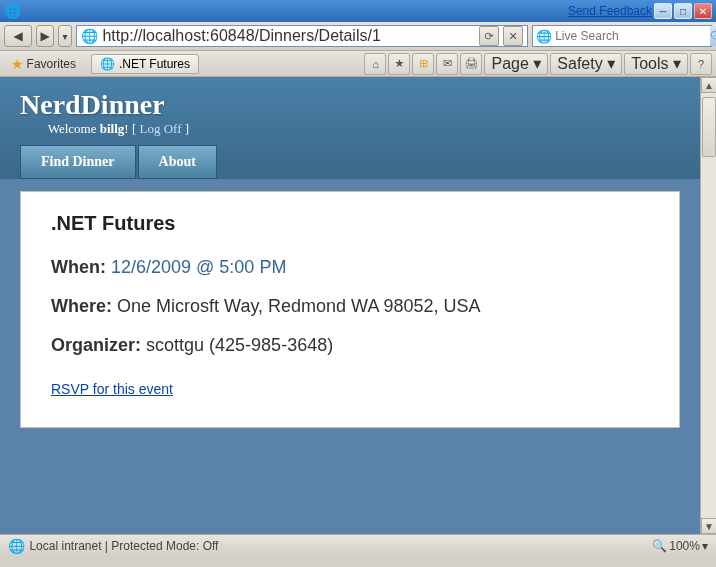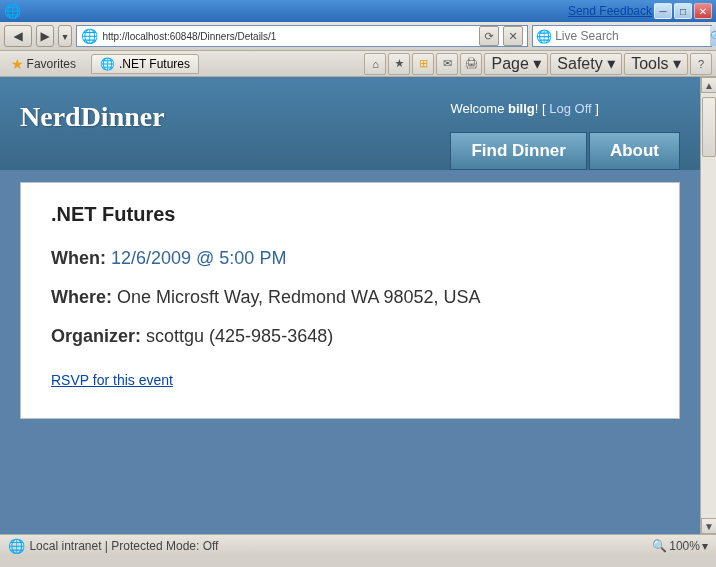--- a/index.html
+++ b/index.html
@@ -70,21 +70,21 @@
       gap: 4px;
     }
     .address-bar .ie-icon {
       color: #1060c0;
       font-size: 14px;
     }
     .address-bar input {
       flex: 1;
       border: none;
       outline: none;
-      font-size: 10px;
+      font-size: 16px;
       color: #333;
     }
     .refresh-btn, .stop-btn {
       width: 20px; height: 20px;
       border: 1px solid #a0998e;
       background: linear-gradient(to bottom, #f0ece6, #d8d4ce);
       border-radius: 2px;
       cursor: pointer;
       display: flex; align-items: center; justify-content: center;
       font-size: 11px;
@@ -212,56 +212,58 @@
       background: linear-gradient(to bottom, #f0ece6, #d8d4ce);
       border: 1px solid #b0a898;
       border-radius: 2px;
       position: absolute;
       top: 4px; left: 1px;
     }
 
     
     .app-header {
       background: linear-gradient(to bottom, #4a80a8, #3a6888);
-      padding: 24px 20px 0 20px;
+      padding: 12px 20px 0 20px;
       display: flex;
       justify-content: space-between;
       align-items: flex-start;
+      flex-direction: column;
     }
     .app-logo {
       color: white;
       font-size: 28px;
       font-weight: bold;
       font-family: Georgia, serif;
       text-shadow: 1px 1px 2px rgba(0,0,0,0.3);
     }
     .header-right {
       display: flex;
       flex-direction: column;
-      align-items: flex-start;
-      gap: 16px;
+      align-items: center;
+      gap: 8px;
+      font-family: Liberation Serif, serif;
     }
     .welcome-text {
       color: white;
       font-size: 13px;
     }
     .log-off-link {
       color: #ccddff;
       text-decoration: none;
       cursor: pointer;
     }
     .nav-buttons {
       display: flex;
       gap: 2px;
     }
     .nav-btn-app {
       background: linear-gradient(to bottom, #7aaecc, #4a80a0);
       border: 1px solid #2a5878;
       color: white;
-      font-size: 17px;
+      font-size: 14px;
       font-weight: bold;
       padding: 8px 20px;
       cursor: pointer;
       text-decoration: none;
       display: inline-block;
     }
 
     .content-body {
       background: #5b82a8;
       padding: 12px 20px 20px 20px;

